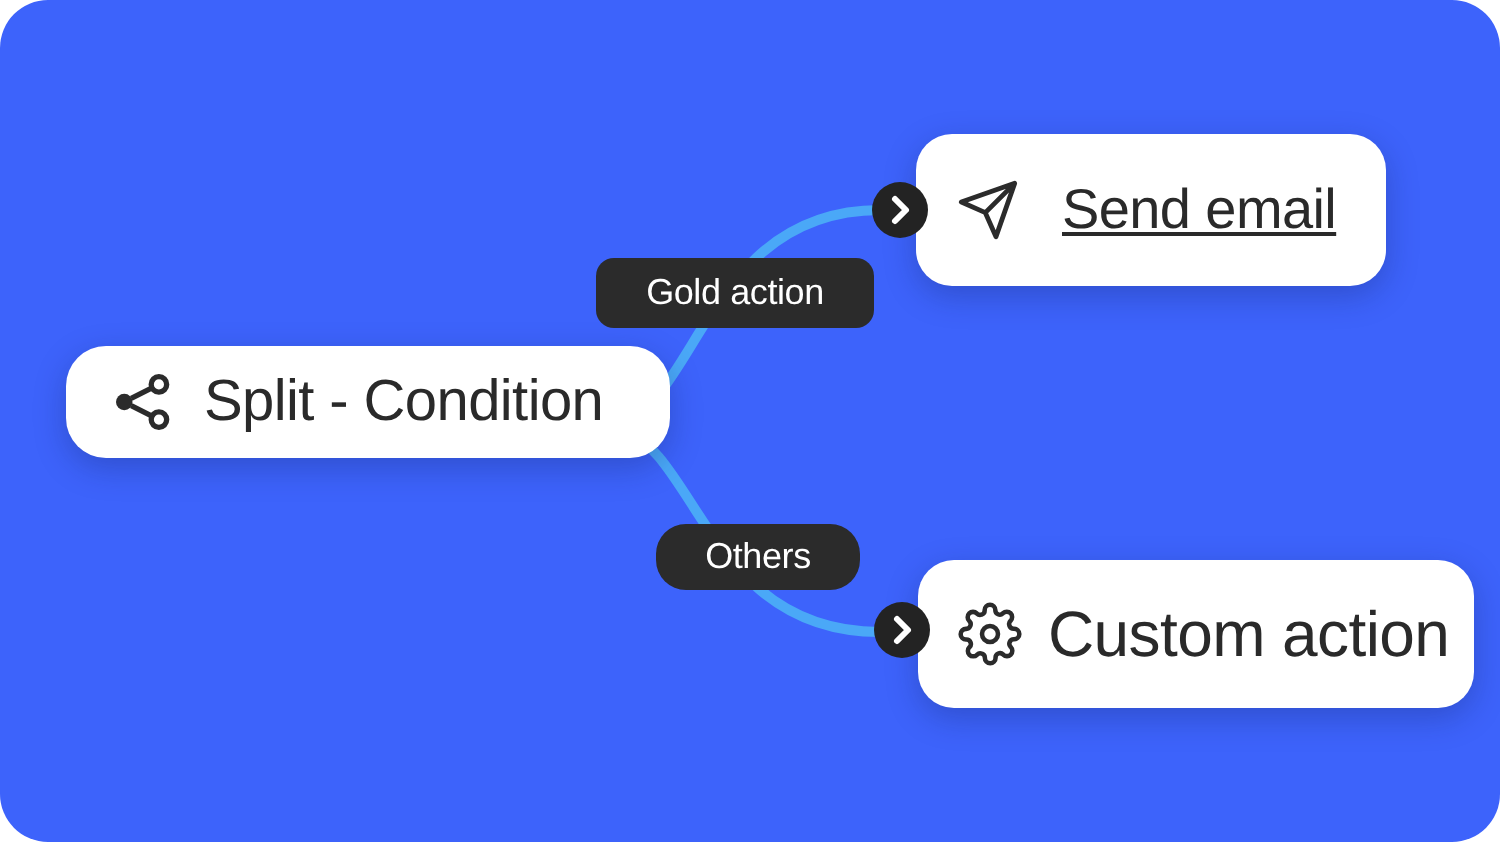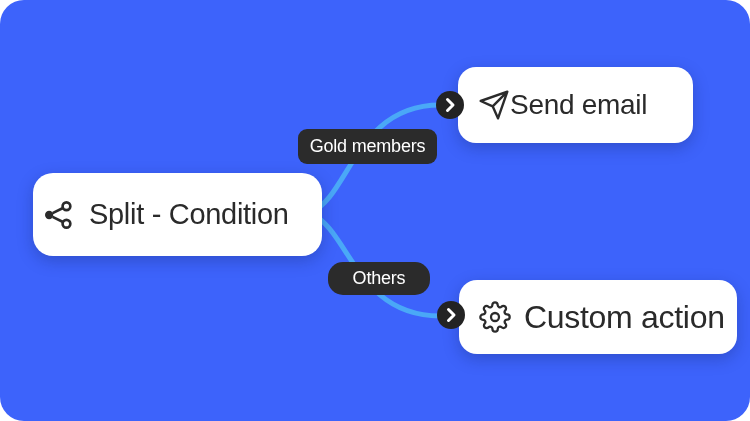--- a/index.html
+++ b/index.html
@@ -9,23 +9,23 @@
   }
   .connectors{position:absolute;left:0;top:0;width:750px;height:421px;}
   .connectors path{stroke:#4aa8f7;stroke-width:5;fill:none;stroke-linecap:round;}
   .node{
     position:absolute;display:flex;align-items:center;background:#ffffff;
     border-radius:20px;box-shadow:0 5px 16px rgba(16,28,90,0.28);
     color:#2a2a2a;
   }
   .node .icon{display:flex;align-items:center;justify-content:center;flex:0 0 auto;}
   .node .node-label{white-space:nowrap;letter-spacing:-0.3px;}
-  .node-split{left:33px;top:173px;width:279px;height:83px;padding-left:10px;gap:14px;}
+  .node-split{left:33px;top:173px;width:279px;height:56px;padding-left:23px;gap:14px;}
   .node-split .node-label{font-size:29px;}
-  .node-send{left:458px;top:67px;width:215px;height:76px;padding-left:20px;gap:0;border-radius:18px;}
+  .node-send{left:458px;top:67px;width:215px;height:76px;padding-left:20px;gap:21px;border-radius:18px;text-decoration:underline;}
   .node-send .node-label{font-size:28px;}
   .node-custom{left:459px;top:280px;width:258px;height:74px;padding-left:20px;gap:13px;border-radius:18px;}
   .node-custom .node-label{font-size:32px;}
   .branch-label{
     position:absolute;display:flex;align-items:center;justify-content:center;
     background:#2b2b2b;color:#ffffff;border-radius:9px;font-size:18px;
     white-space:nowrap;letter-spacing:-0.2px;
   }
   .label-gold{left:298px;top:129px;width:139px;height:35px;}
   .label-others{left:328px;top:262px;width:102px;height:33px;border-radius:15px;}
@@ -53,21 +53,21 @@
         <circle cx="4.6" cy="12" r="3.1" fill="#2b2b2b"></circle>
         <circle class="stroke-dark" cx="17.6" cy="5.4" r="2.9" stroke-width="2"></circle>
         <circle class="stroke-dark" cx="17.6" cy="18.6" r="2.9" stroke-width="2"></circle>
         <path class="stroke-dark" d="M7.2 10.6 L15 6.7 M7.2 13.4 L15 17.3" stroke-width="2"></path>
       </svg>
     </span>
     <span class="node-label">Split - Condition</span>
   </div>
 
   <div class="branch-label label-gold">
-    <span>Gold members</span>
+    <span>Gold action</span>
   </div>
 
   <div class="branch-label label-others">
     <span>Others</span>
   </div>
 
   <div class="node node-send">
     <span class="icon">
       <svg width="32" height="32" viewBox="0 0 24 24" xmlns="http://www.w3.org/2000/svg">
         <path class="stroke-dark" stroke-width="1.8" stroke-linejoin="round" d="M22 2 L11 13 M22 2 L15 22 L11 13 L2 9 Z"></path>

